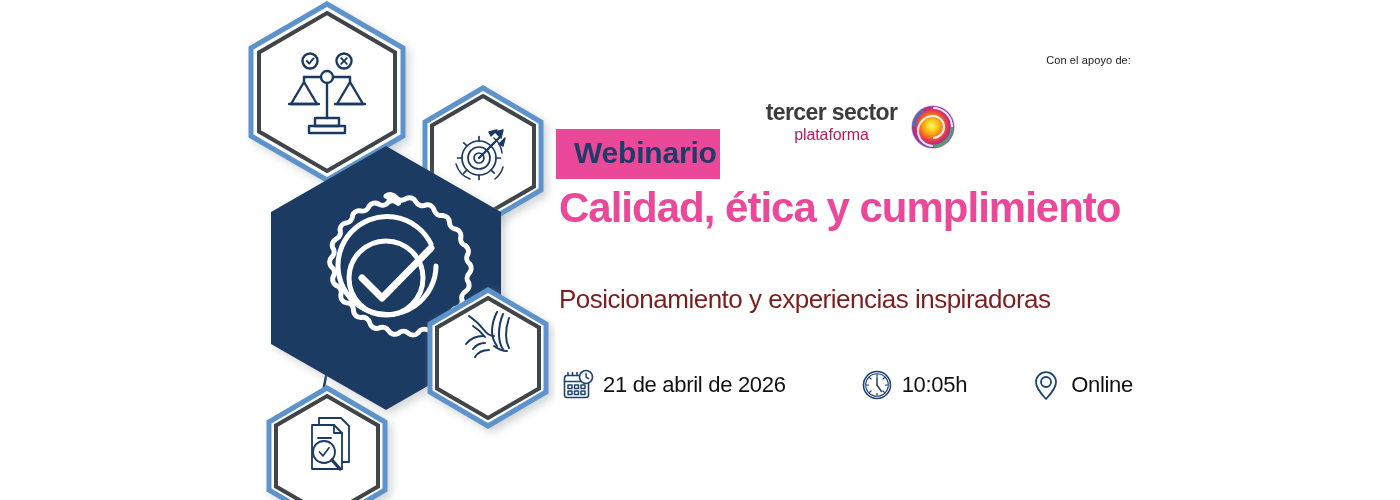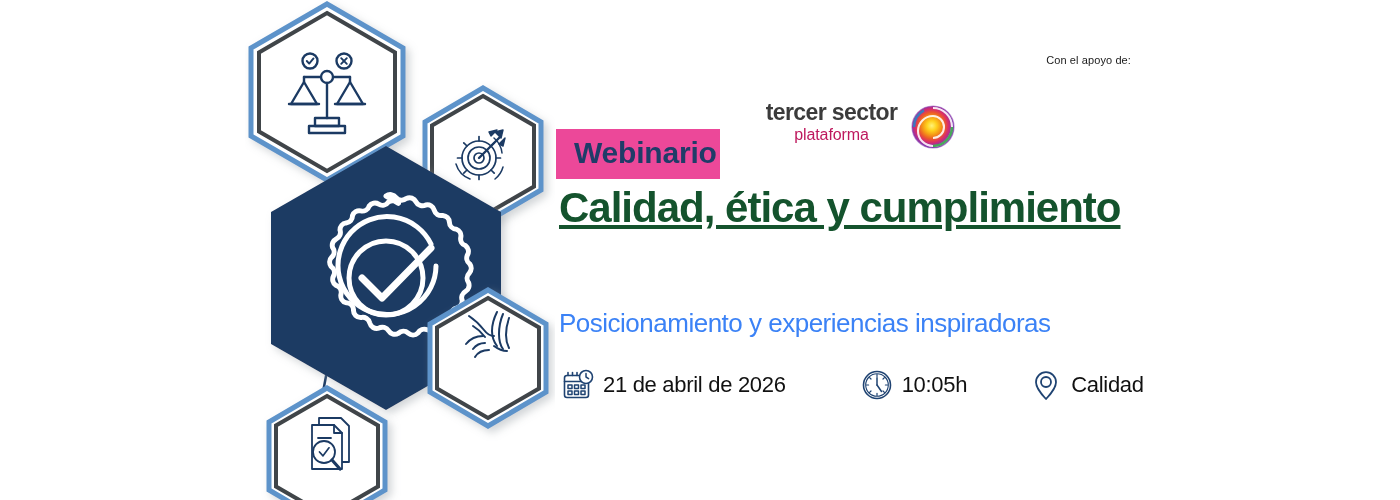--- a/index.html
+++ b/index.html
@@ -116,32 +116,31 @@
   }
 
   
   .title {
     position: absolute;
     left: 3px;
     top: 186px;
     width: 700px;
     font-size: 42px;
     font-weight: bold;
-    color: #14532d;
+    color: #ec4899;
     line-height: 1.04;
     letter-spacing: -1.0px;
-    text-decoration: underline;
   }
   .subtitle {
     position: absolute;
     left: 3px;
-    top: 308px;
+    top: 284px;
     width: 700px;
     font-size: 26px;
-    color: #3b82f6;
+    color: #7f1d1d;
     line-height: 1.2;
     letter-spacing: -0.5px;
   }
 
   
   .meta {
     position: absolute;
     left: 3px;
     top: 358px;
     height: 50px;
@@ -403,18 +402,18 @@
 
       <span class="gap-b"></span>
 
       <div class="meta-item">
         <span class="meta-icon">
           <svg width="34" height="34" viewBox="0 0 34 34" xmlns="http://www.w3.org/2000/svg" fill="none" stroke="#1f4372" stroke-width="1.8" stroke-linecap="round" stroke-linejoin="round">
             <path d="M17,31 C17,31 27,20.6 27,14.2 A10,10 0 1 0 7,14.2 C7,20.6 17,31 17,31 z"></path>
             <circle cx="17" cy="14" r="5"></circle>
           </svg>
         </span>
-        <span class="meta-label">Calidad</span>
+        <span class="meta-label">Online</span>
       </div>
 
     </div>
   </div>
 </div>
 
 </body></html>

